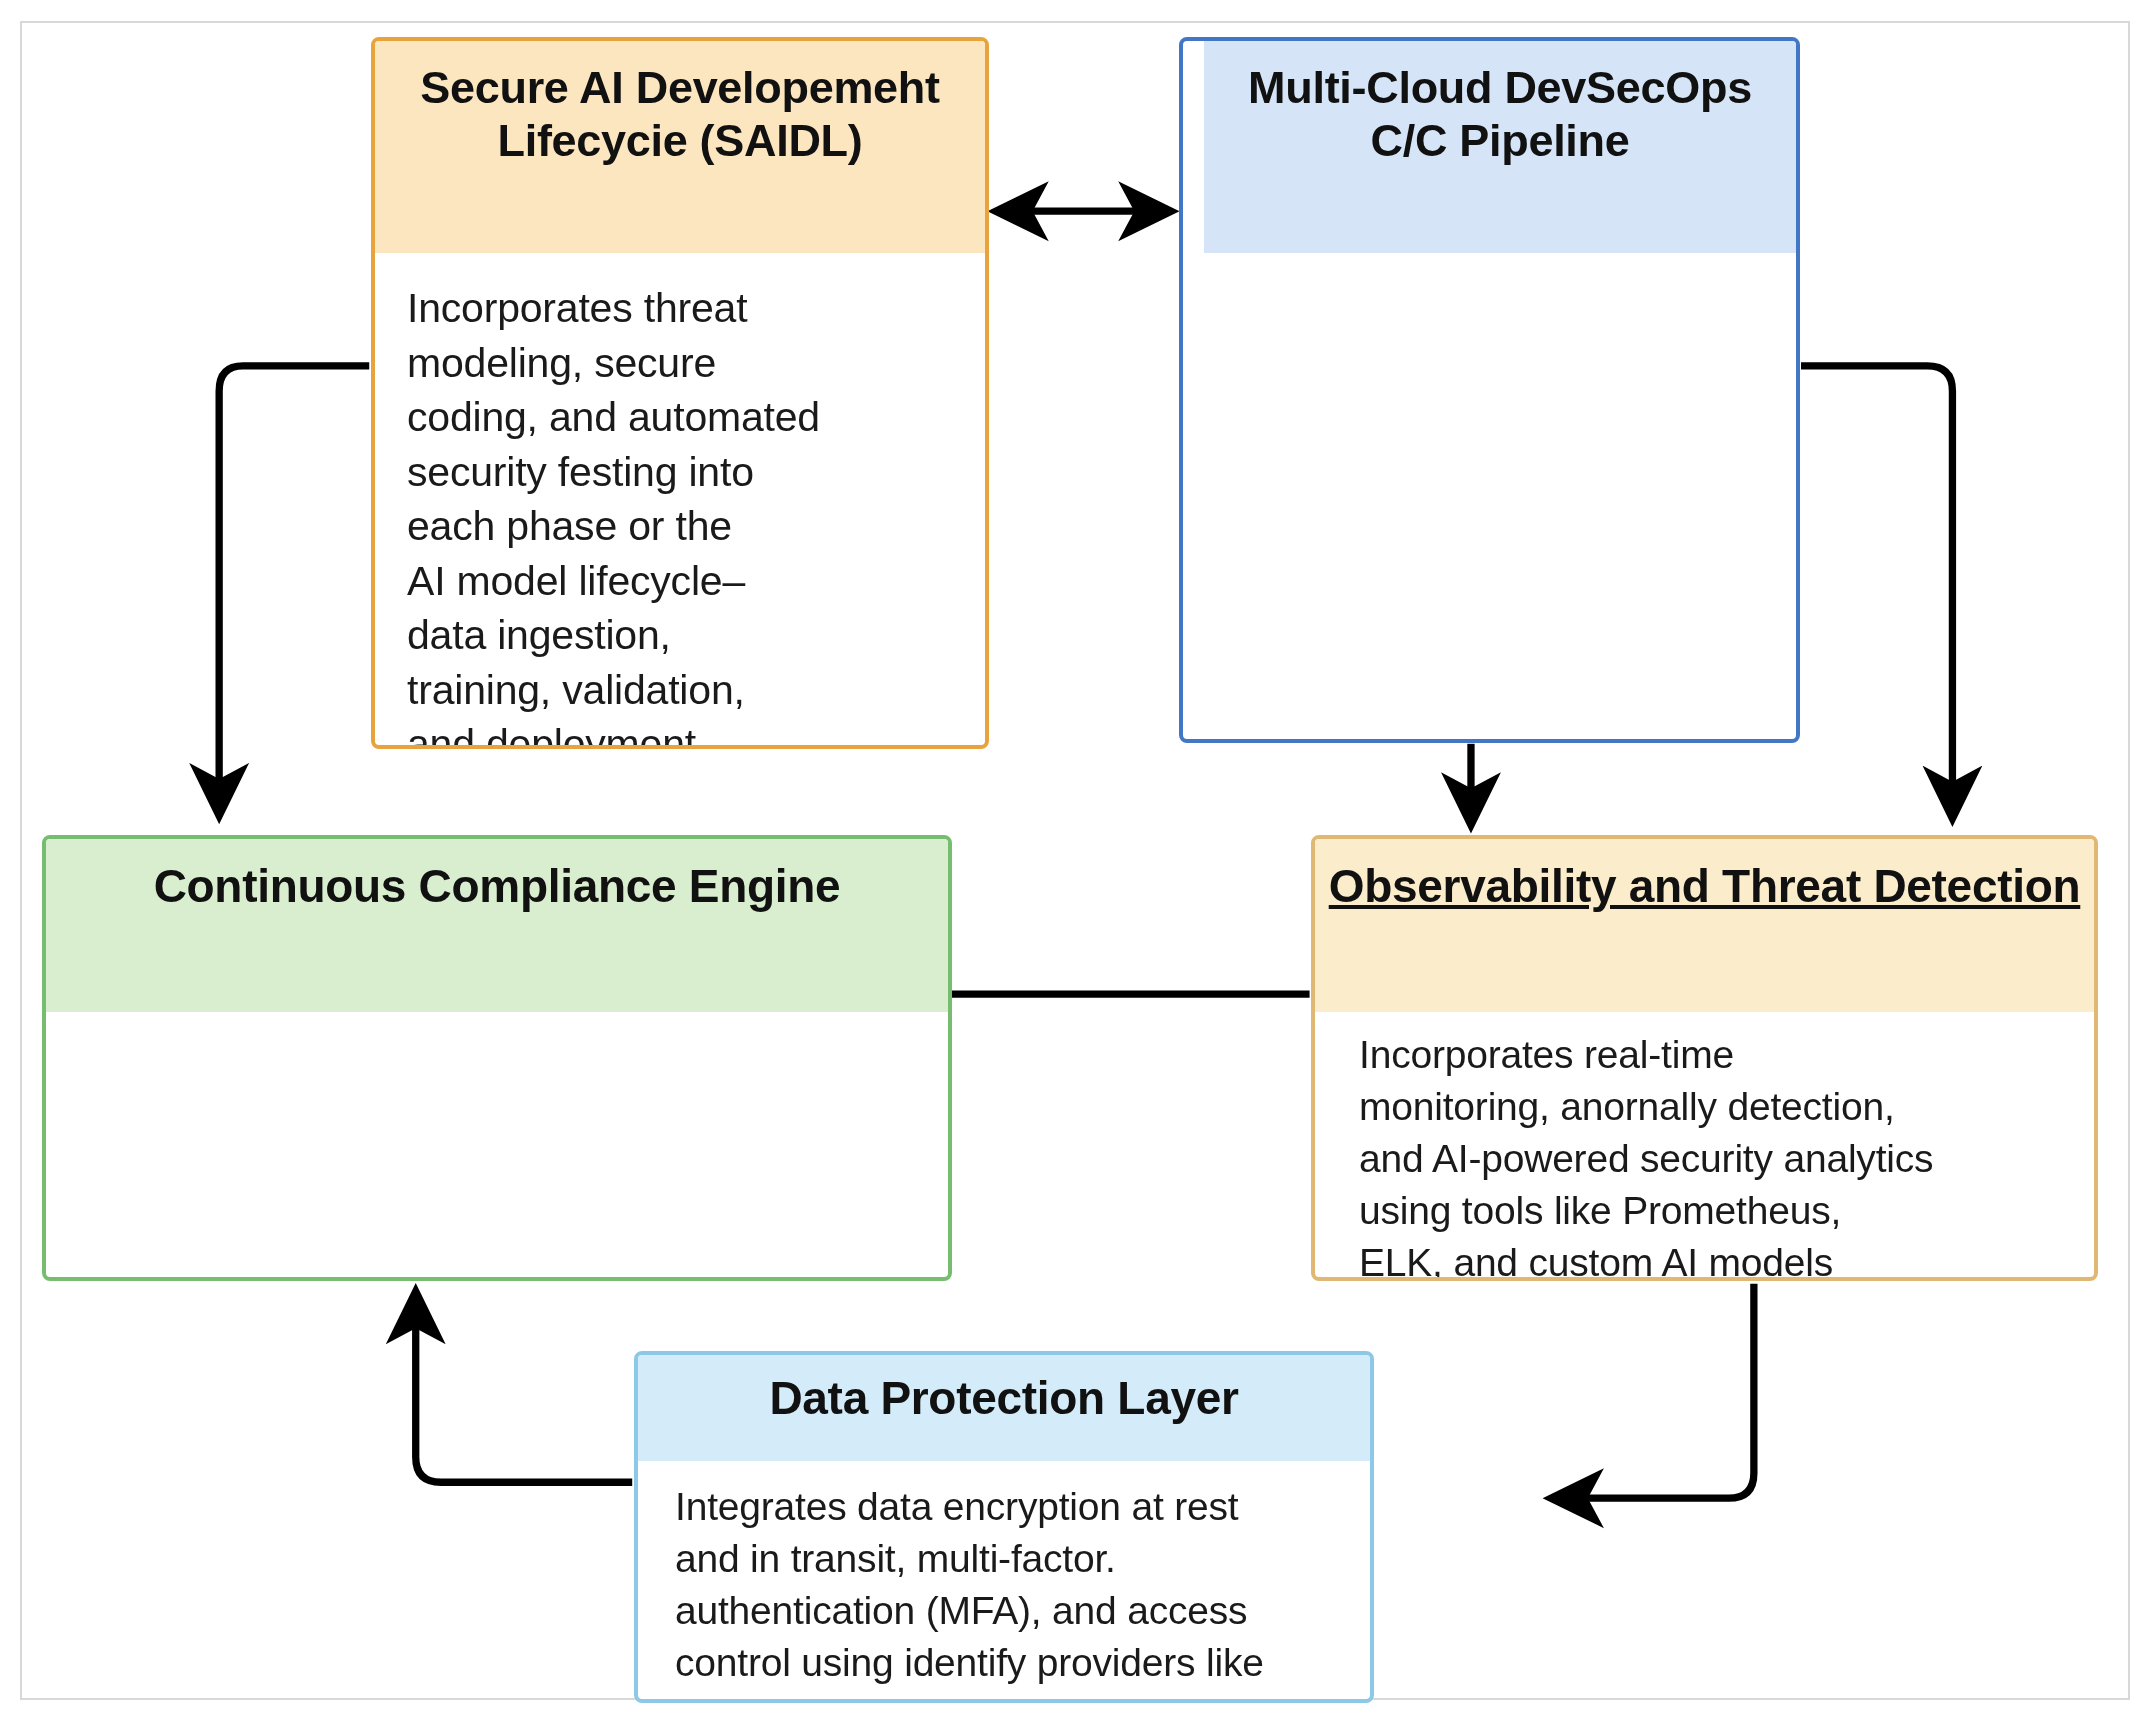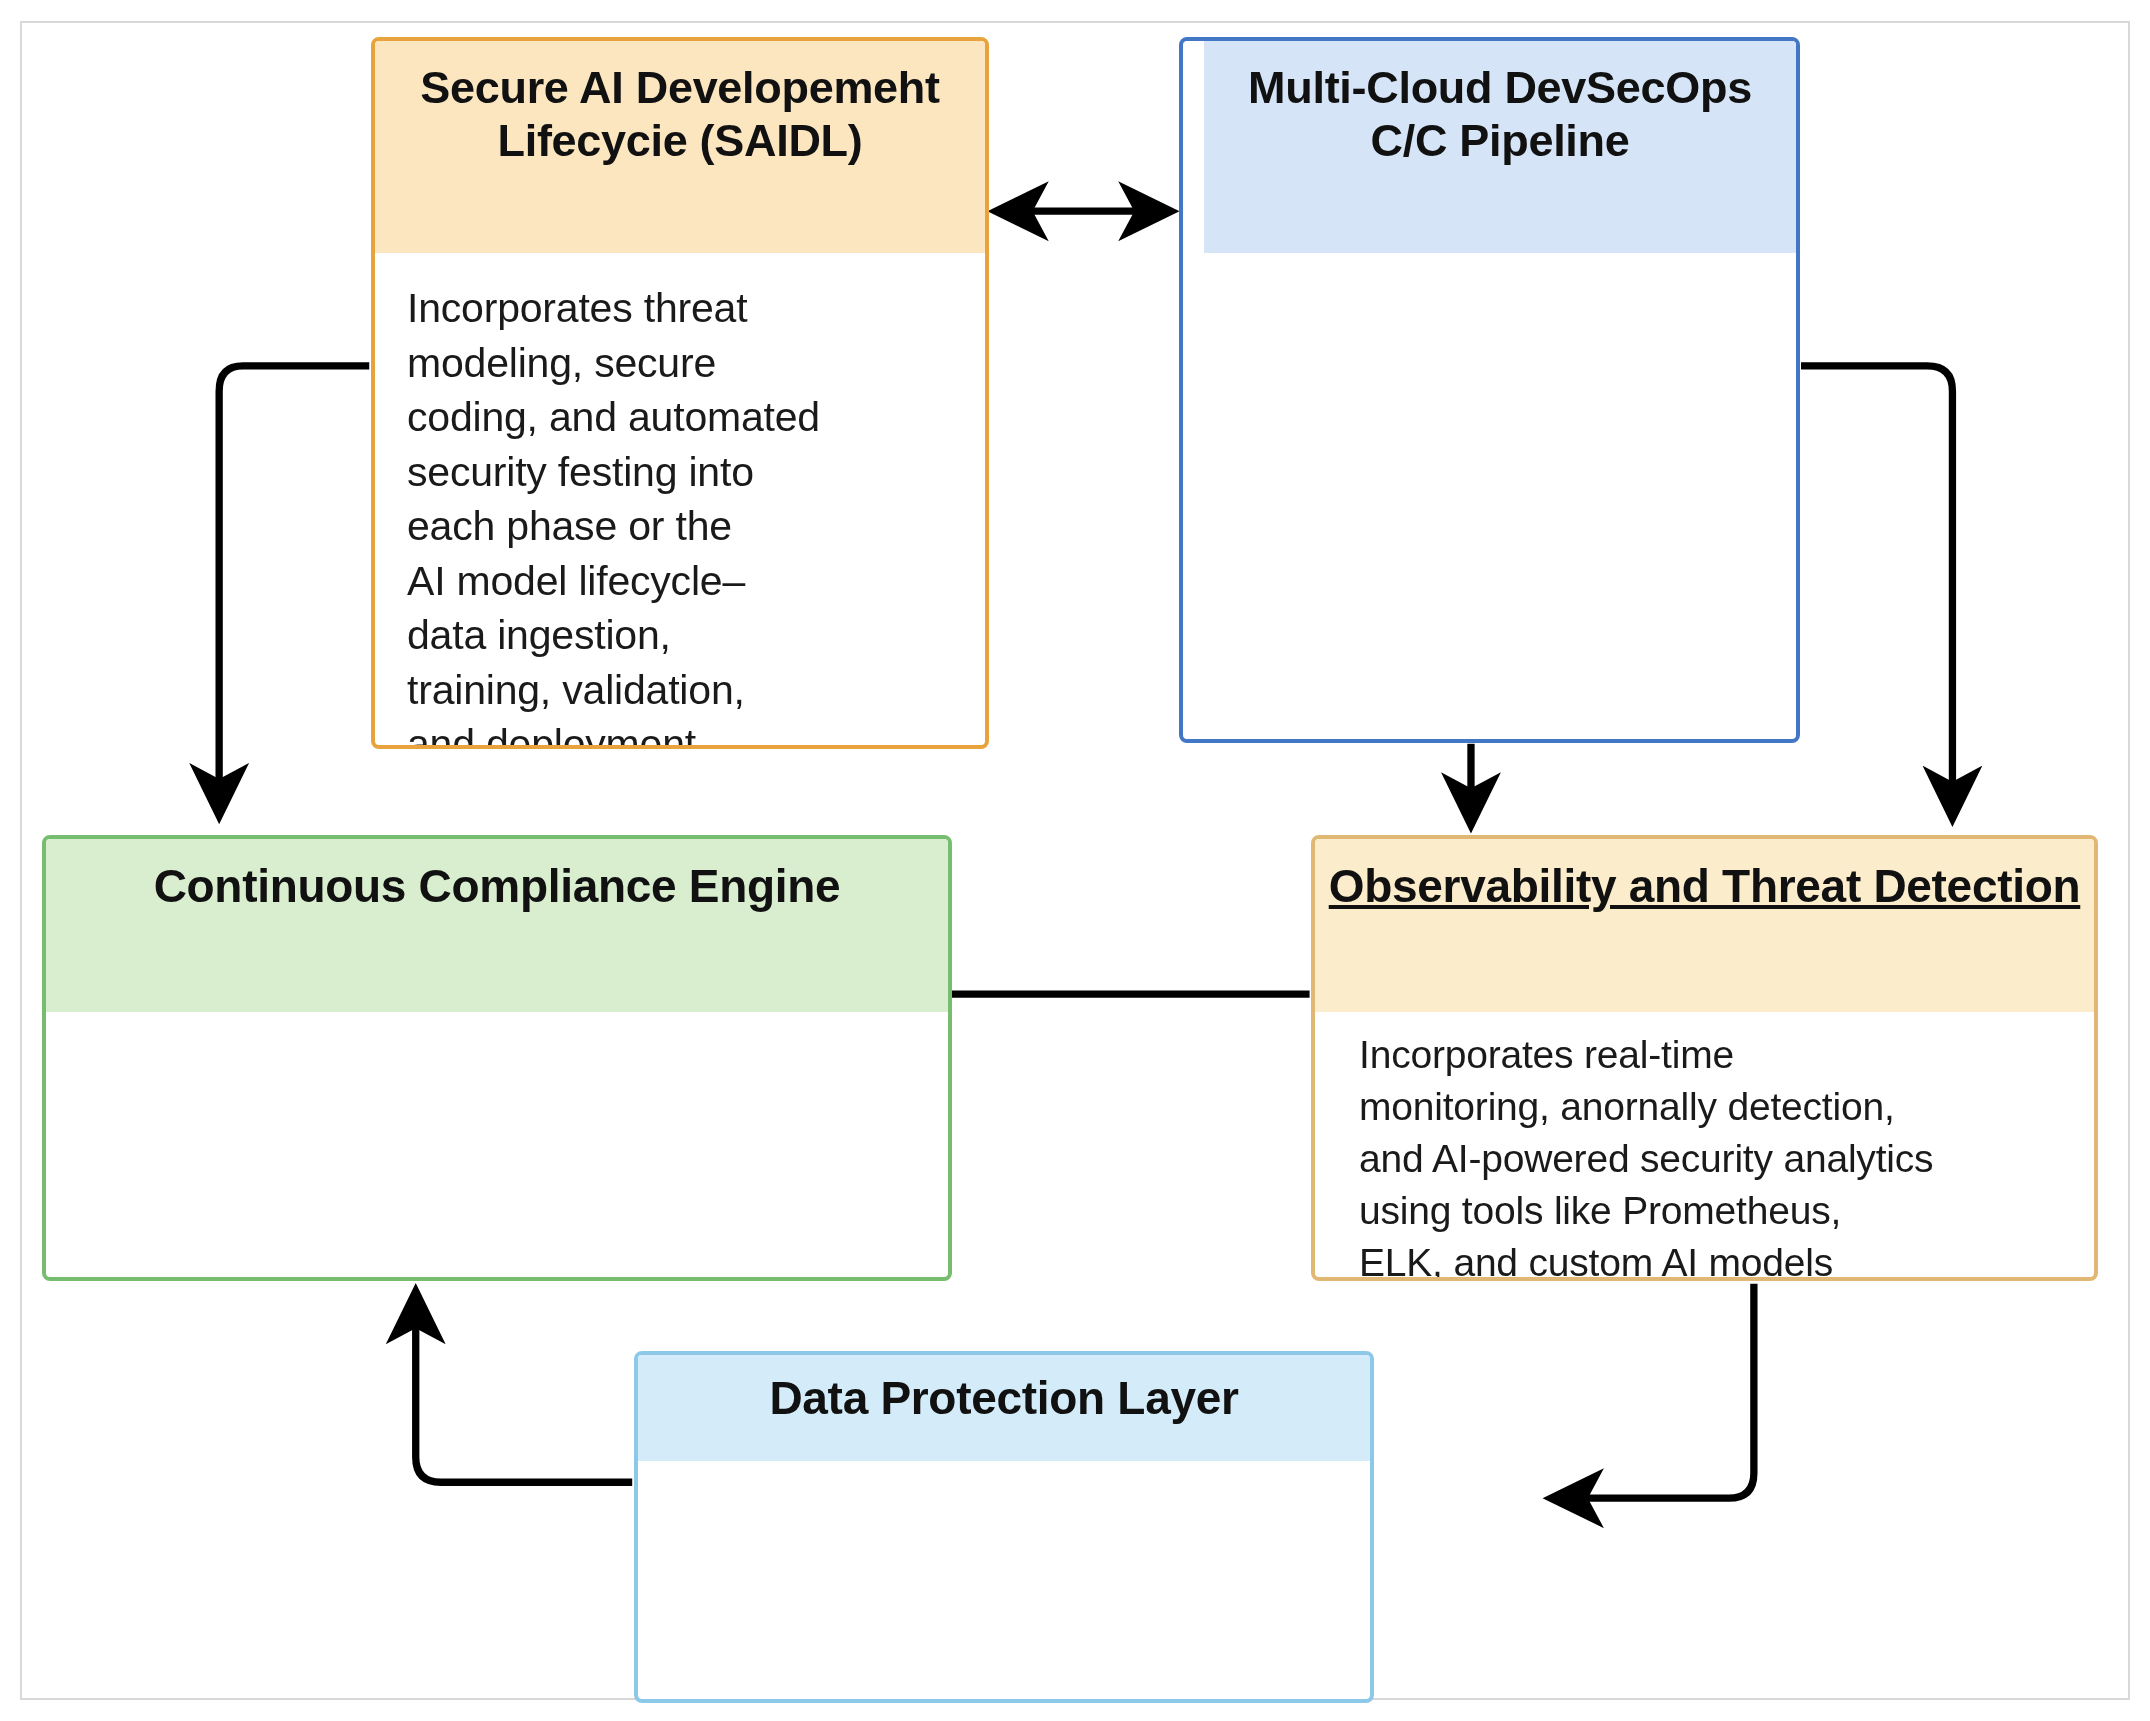--- a/index.html
+++ b/index.html
@@ -205,14 +205,18 @@
 and Threat Detection</div>
   <div class="node-body">Incorporates real-time
 monitoring, anornally detection,
 and AI-powered security analytics
 using tools like Prometheus,
 ELK, and custom AI models</div>
 </div>
 
 <div class="node" id="node-dataprotection">
   <div class="node-title">Data Protection Layer</div>
+  <div class="node-body">Integrates data encryption at rest
+and in transit, multi-factor.
+authentication (MFA), and access
+control using identify providers like</div>
 </div>
 
 
 </body></html>

